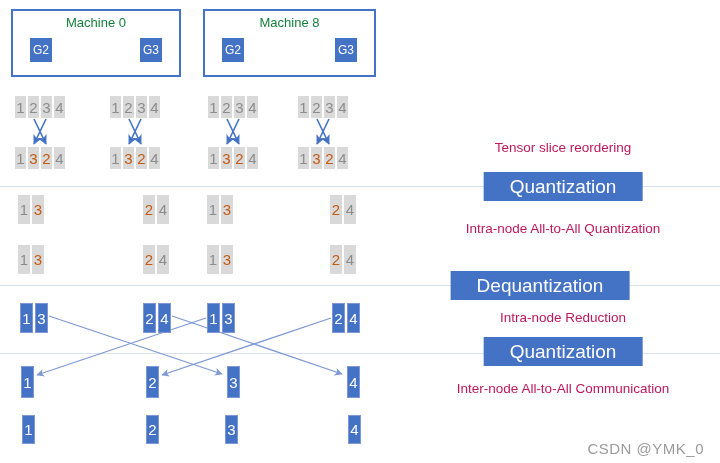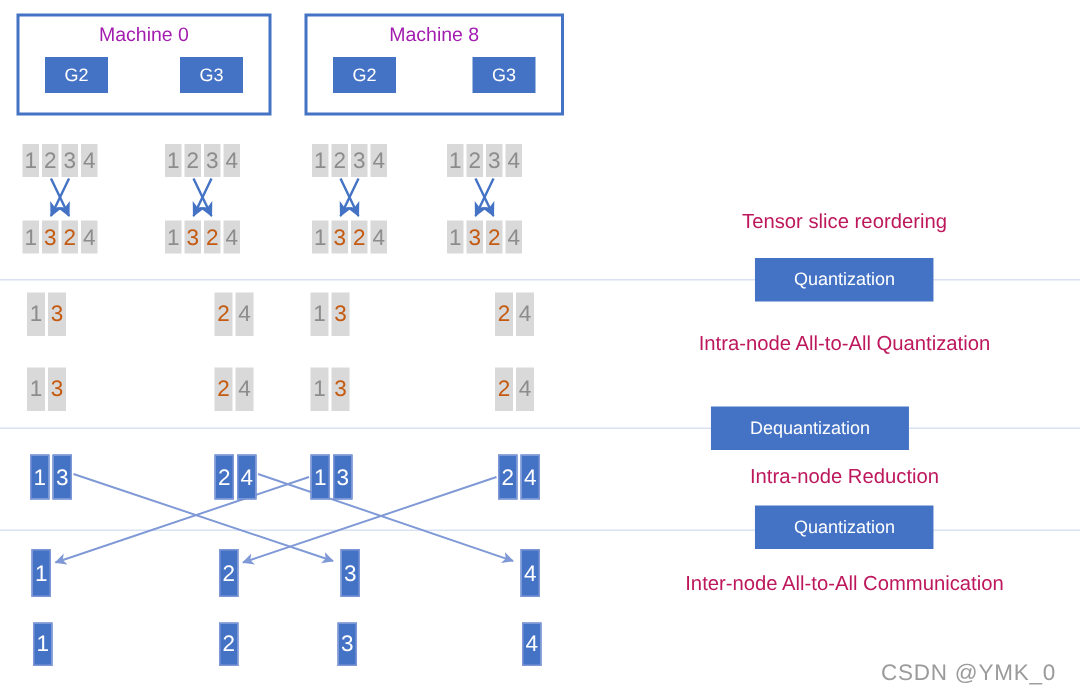--- a/index.html
+++ b/index.html
@@ -2,33 +2,33 @@
 <html><head>
 <meta charset="utf-8">
 <style>
   html,body{margin:0;padding:0;background:#fff;}
   .stage{position:relative;width:720px;height:463px;background:#ffffff;
          font-family:"Liberation Sans",sans-serif;overflow:hidden;}
   .hline{position:absolute;left:0;width:720px;height:1px;z-index:0;}
   #arrows{position:absolute;left:0;top:0;z-index:1;}
   .machine-box{position:absolute;border:2px solid #4472c4;background:#fff;
                box-sizing:border-box;z-index:2;}
-  .machine-label{text-align:center;font-size:13px;color:#a21caf;margin-top:4px;}
+  .machine-label{text-align:center;font-size:13px;color:#15803d;margin-top:4px;}
   .gpu-row{display:flex;justify-content:space-between;padding:8px 17px 0 17px;}
-  .gpu-chip{width:42px;height:24px;background:#4472c4;color:#fff;font-size:12px;
+  .gpu-chip{width:22px;height:24px;background:#4472c4;color:#fff;font-size:12px;
             display:flex;align-items:center;justify-content:center;}
   .cell{position:absolute;display:flex;align-items:center;justify-content:center;
         z-index:2;box-sizing:border-box;}
   .cell.gray{background:#d9d9d9;color:#8c8c8c;}
   .cell.gray.orange{color:#c55a11;}
   .cell.blue{background:#4472c4;color:#fff;border:1px solid #7e97d7;}
   .side-label{position:absolute;transform:translateX(-50%);font-size:13.5px;
               color:#be185d;white-space:nowrap;z-index:3;}
   .side-button{position:absolute;transform:translateX(-50%);background:#4472c4;
-               color:#fff;font-size:12px;height:29px;line-height:29px;
+               color:#fff;font-size:19px;height:29px;line-height:29px;
                padding:0 26px;white-space:nowrap;z-index:3;text-align:center;}
   .watermark{position:absolute;right:16px;top:440px;font-size:15px;
              color:#9b9b9b;z-index:3;letter-spacing:0.5px;}
 </style>
 </head>
 <body>
 
 <div class="stage" id="stage">
   <svg id="arrows" width="720" height="463">
     <defs>

